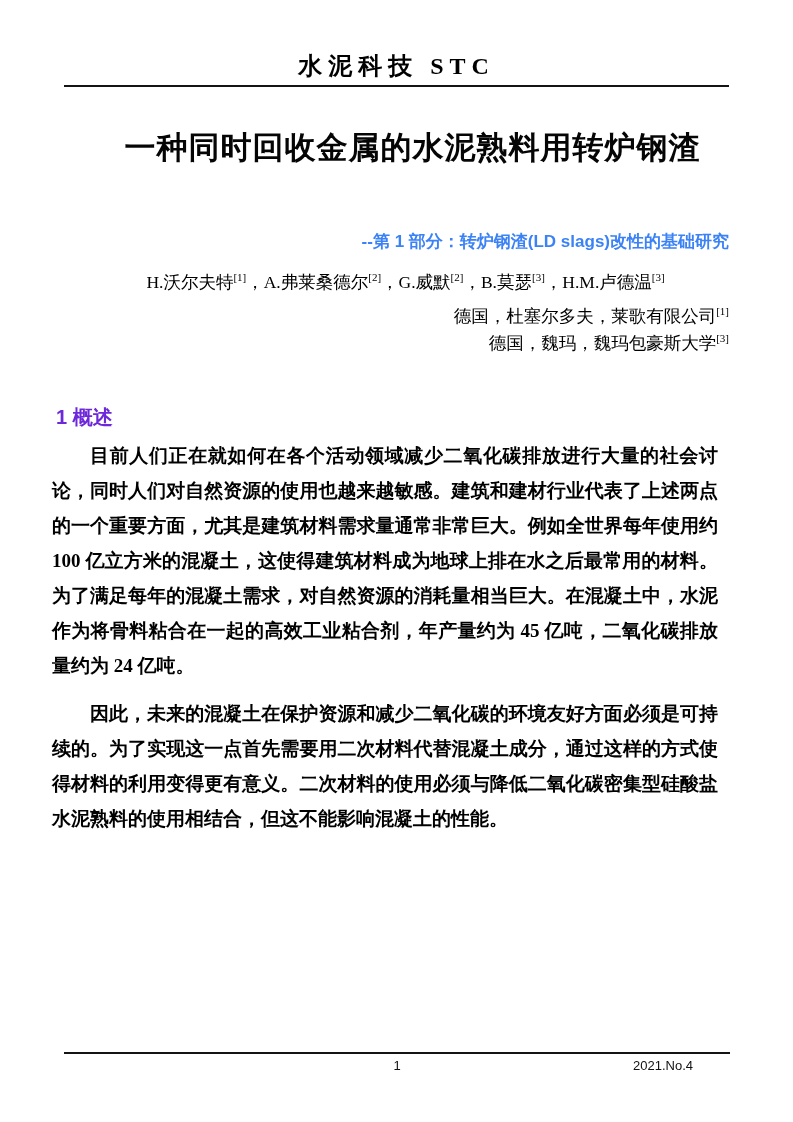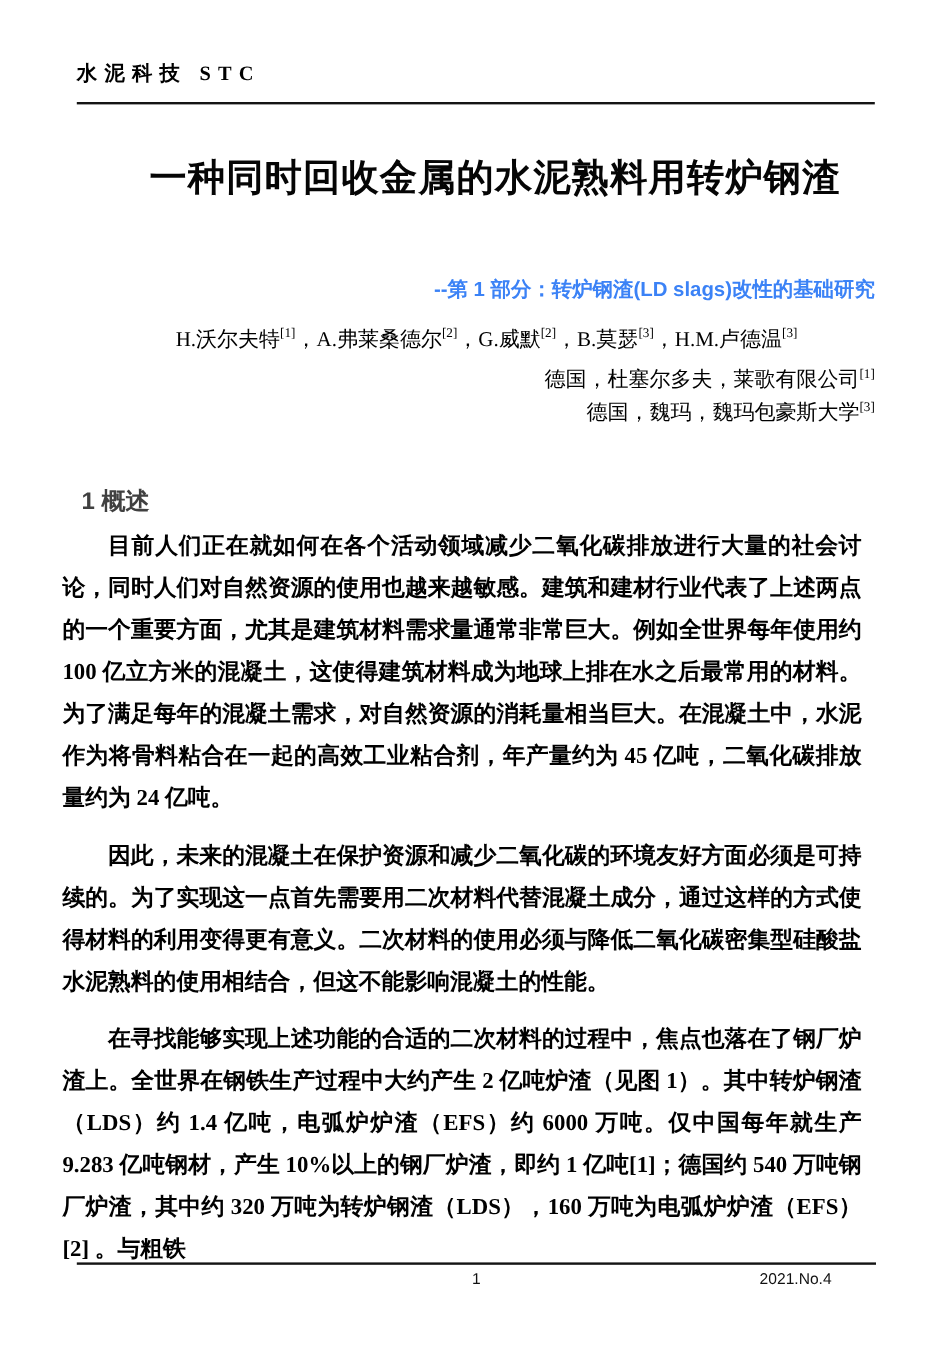--- a/index.html
+++ b/index.html
@@ -15,22 +15,22 @@
     color: #000000;
     font-family: "Liberation Serif", "DejaVu Serif", serif;
     overflow: hidden;
   }
   
   .journal-header {
     position: absolute;
     top: 50px;
     left: 64px;
     width: 665px;
-    text-align: left;
-    font-size: 17px;
+    text-align: center;
+    font-size: 24px;
     font-weight: 600;
     letter-spacing: 6px;
     font-family: "Liberation Serif", "DejaVu Serif", serif;
   }
   .header-rule {
     position: absolute;
     top: 85px;
     left: 64px;
     width: 665px;
     height: 2px;
@@ -84,26 +84,26 @@
     font-size: 17.5px;
   }
   .aff-line {
     display: block;
     line-height: 27px;
   }
   
   .section-heading {
     position: absolute;
     top: 404px;
-    left: 68px;
+    left: 56px;
     margin: 0;
     font-family: "Liberation Sans", "DejaVu Sans", sans-serif;
     font-weight: 700;
     font-size: 20px;
-    color: #404040;
+    color: #6d28d9;
   }
   .body-text {
     position: absolute;
     top: 438px;
     left: 52px;
     width: 666px;
     font-size: 19px;
     line-height: 35px;
     text-align: justify;
     font-weight: bold;
@@ -167,21 +167,20 @@
   <div class="affiliations">
     <span class="aff-line"><span>德国，杜塞尔多夫，莱歌有限公司</span><sup>[1]</sup></span>
     <span class="aff-line"><span>德国，魏玛，魏玛包豪斯大学</span><sup>[3]</sup></span>
   </div>
 
   <h2 class="section-heading">1 概述</h2>
 
   <div class="body-text">
     <p>目前人们正在就如何在各个活动领域减少二氧化碳排放进行大量的社会讨论，同时人们对自然资源的使用也越来越敏感。建筑和建材行业代表了上述两点的一个重要方面，尤其是建筑材料需求量通常非常巨大。例如全世界每年使用约 100 亿立方米的混凝土，这使得建筑材料成为地球上排在水之后最常用的材料。为了满足每年的混凝土需求，对自然资源的消耗量相当巨大。在混凝土中，水泥作为将骨料粘合在一起的高效工业粘合剂，年产量约为 45 亿吨，二氧化碳排放量约为 24 亿吨。</p>
     <p>因此，未来的混凝土在保护资源和减少二氧化碳的环境友好方面必须是可持续的。为了实现这一点首先需要用二次材料代替混凝土成分，通过这样的方式使得材料的利用变得更有意义。二次材料的使用必须与降低二氧化碳密集型硅酸盐水泥熟料的使用相结合，但这不能影响混凝土的性能。</p>
-    <p>在寻找能够实现上述功能的合适的二次材料的过程中，焦点也落在了钢厂炉渣上。全世界在钢铁生产过程中大约产生 2 亿吨炉渣（见图 1）。其中转炉钢渣（LDS）约 1.4 亿吨，电弧炉炉渣（EFS）约 6000 万吨。仅中国每年就生产 9.283 亿吨钢材，产生 10%以上的钢厂炉渣，即约 1 亿吨[1]；德国约 540 万吨钢厂炉渣，其中约 320 万吨为转炉钢渣（LDS），160 万吨为电弧炉炉渣（EFS）[2] 。与粗铁</p>
   </div>
 
   <div class="footer-rule"></div>
   <div class="footer">
     <span class="page-num">1</span>
     <span class="issue">2021.No.4</span>
   </div>
 
 </div>
 

